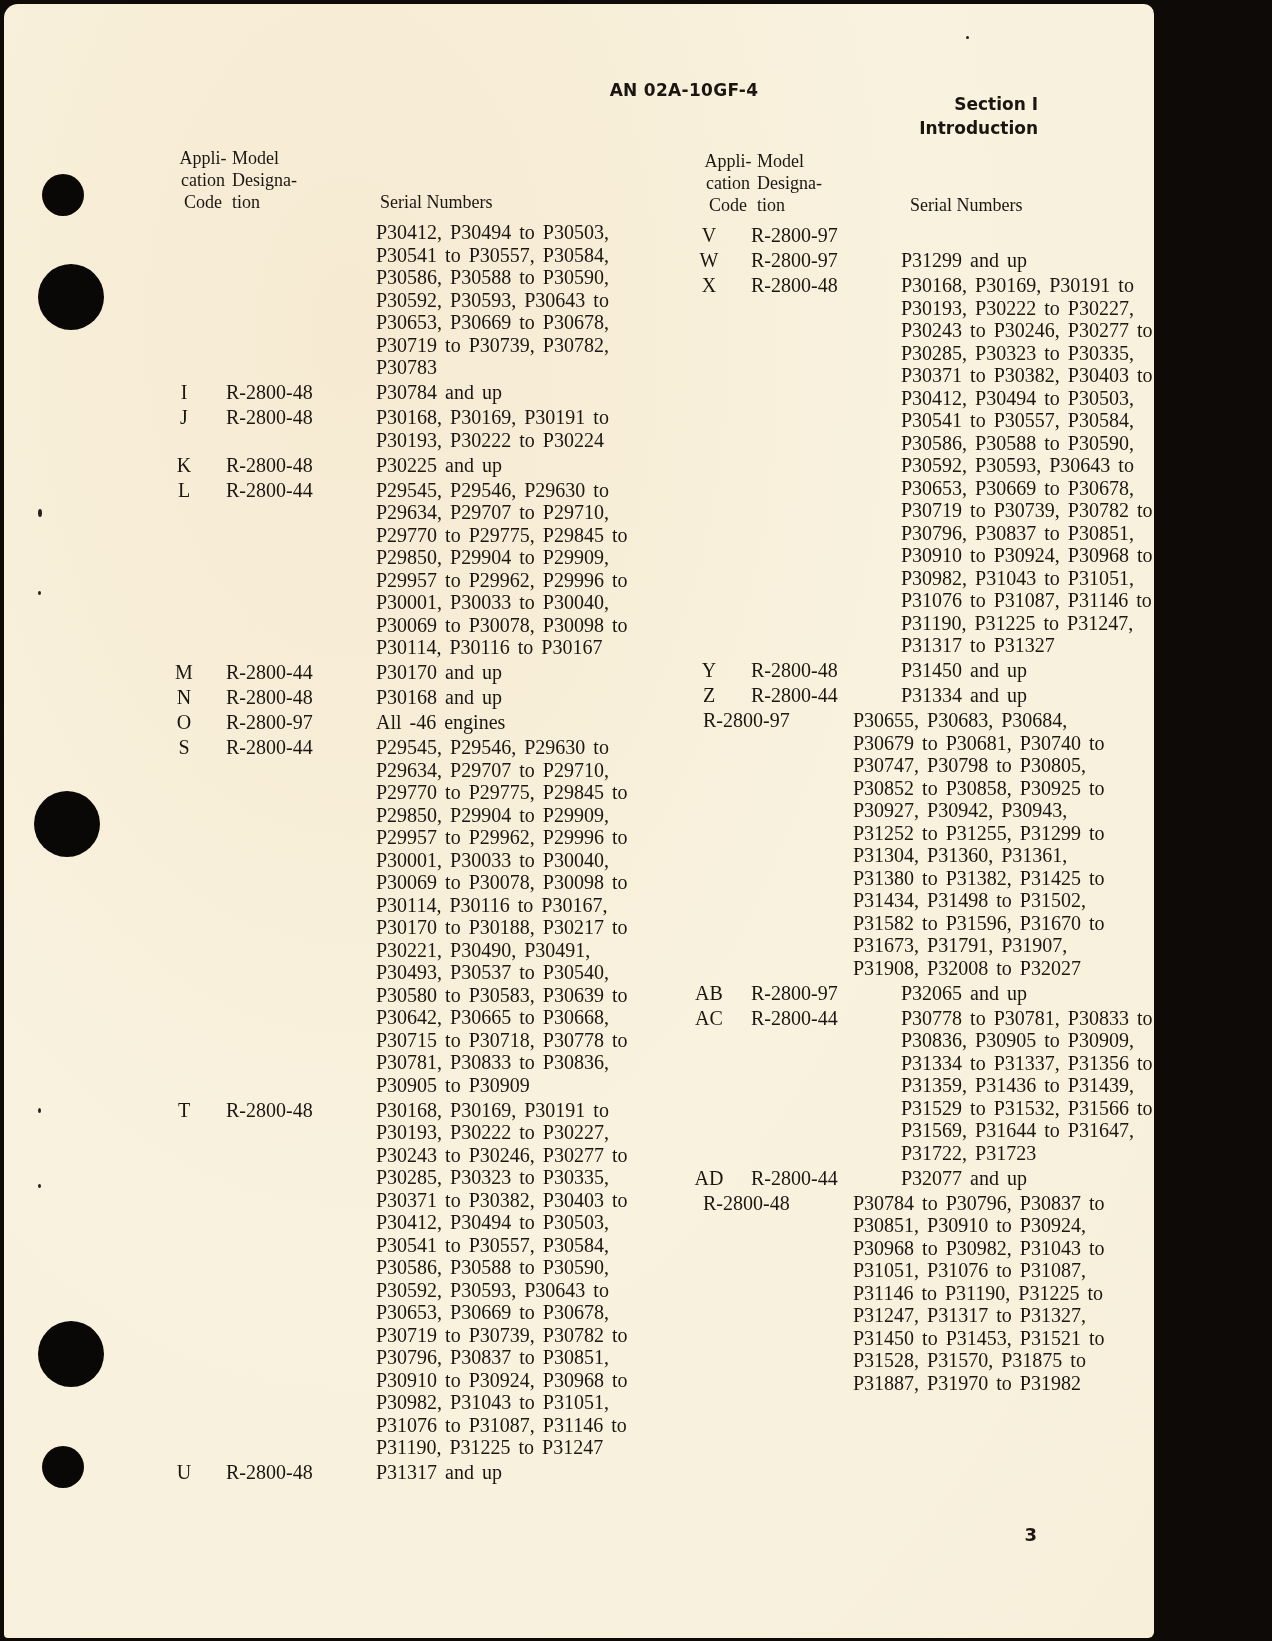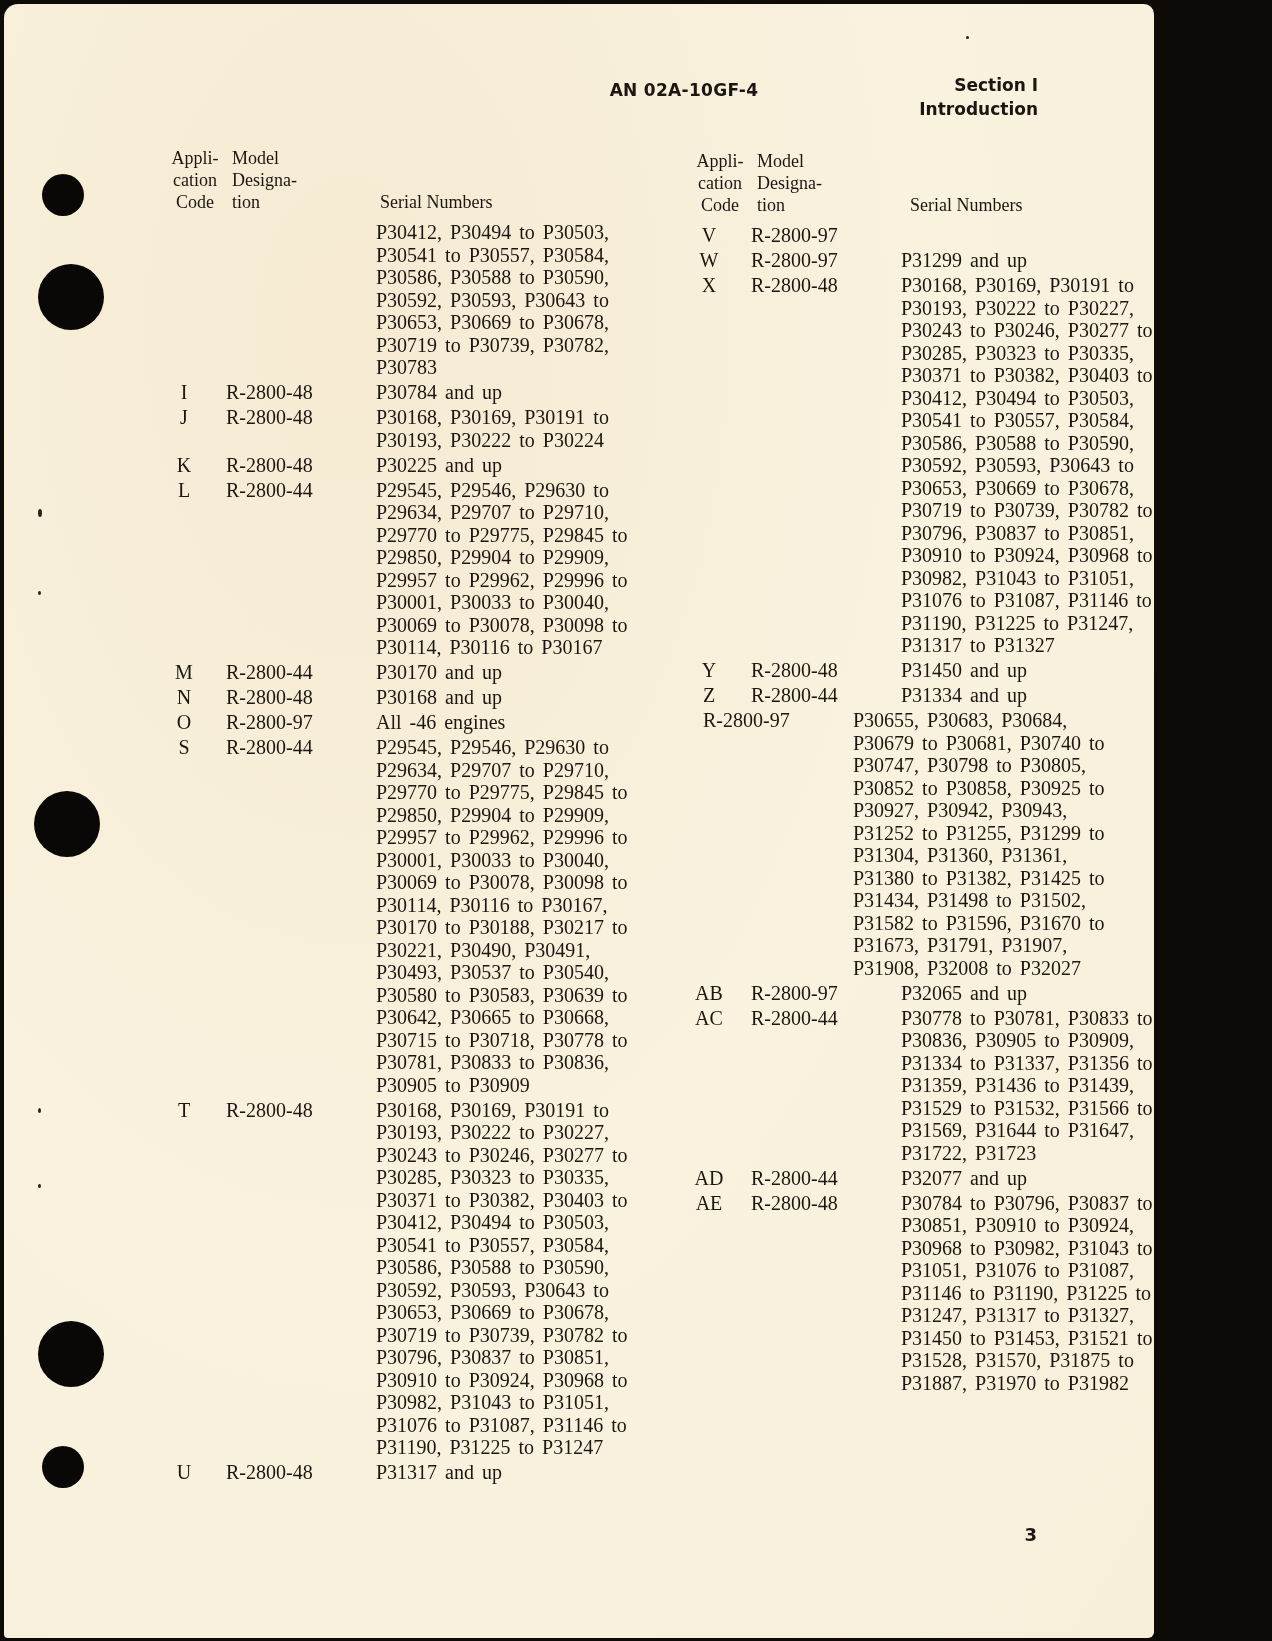--- a/index.html
+++ b/index.html
@@ -13,28 +13,28 @@
     border-radius: 14px 10px 6px 4px;
     font-family: "Liberation Serif", "DejaVu Serif", serif;
     color: #1c1612;
   }
   .hole { position: absolute; border-radius: 50%; background: #0a0806; }
   .hdr-center {
     position: absolute; top: 76px; left: 0; width: 1360px; text-align: center;
     font-family: "DejaVu Sans", sans-serif; font-weight: bold; font-size: 17px; letter-spacing: 0.3px;
   }
   .hdr-right {
-    position: absolute; top: 69px; right: 116px; text-align: right;
+    position: absolute; top: 88px; right: 116px; text-align: right;
     font-family: "DejaVu Sans", sans-serif; font-weight: bold; font-size: 17px; line-height: 24px;
   }
   .col { position: absolute; top: 143px; }
   .col.left { left: 156px; width: 500px; }
   .col.right { left: 681px; width: 500px; top: 146px; }
   .thead { position: relative; height: 74px; font-size: 18px; line-height: 22px; }
-  .thead .h-code { position: absolute; left: 4px; width: 62px; text-align: center; font-family: Liberation Serif, serif; }
+  .thead .h-code { position: absolute; left: 12px; width: 62px; text-align: center; font-family: Liberation Serif, serif; }
   .thead .h-model { position: absolute; left: 72px; width: 84px; text-align: left; }
   .thead .h-serial { position: absolute; left: 220px; width: 240px; top: 44px; }
   .col.right .thead .h-serial { left: 225px; }
   .row { display: flex; font-size: 20px; line-height: 22.5px; }
   .row .code { width: 48px; text-align: center; flex: none; }
   .row .model { width: 150px; padding-left: 18px; flex: none; }
   .row .serial { flex: none; width: 280px; padding-left: 0; }
   .serial-line { white-space: nowrap; word-spacing: 3px; }
   .gap { margin-top: 2.5px; }
   .pagenum {
@@ -306,21 +306,20 @@
           </div>
         </div>
         <div class="row gap">
           <div class="code">AD</div>
           <div class="model">R-2800-44</div>
           <div class="serial">
             <div class="serial-line">P32077 and up</div>
           </div>
         </div>
         <div class="row gap">
-          <div class="code">AE</div>
           <div class="model">R-2800-48</div>
           <div class="serial">
             <div class="serial-line">P30784 to P30796, P30837 to</div>
             <div class="serial-line">P30851, P30910 to P30924,</div>
             <div class="serial-line">P30968 to P30982, P31043 to</div>
             <div class="serial-line">P31051, P31076 to P31087,</div>
             <div class="serial-line">P31146 to P31190, P31225 to</div>
             <div class="serial-line">P31247, P31317 to P31327,</div>
             <div class="serial-line">P31450 to P31453, P31521 to</div>
             <div class="serial-line">P31528, P31570, P31875 to</div>

